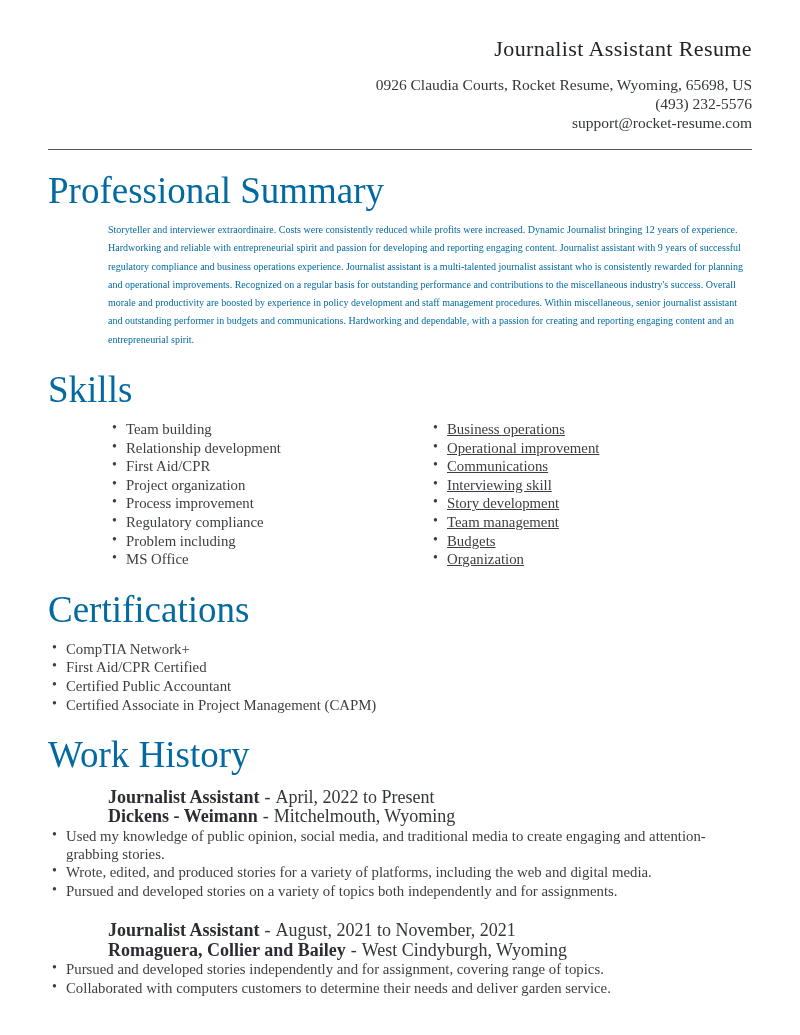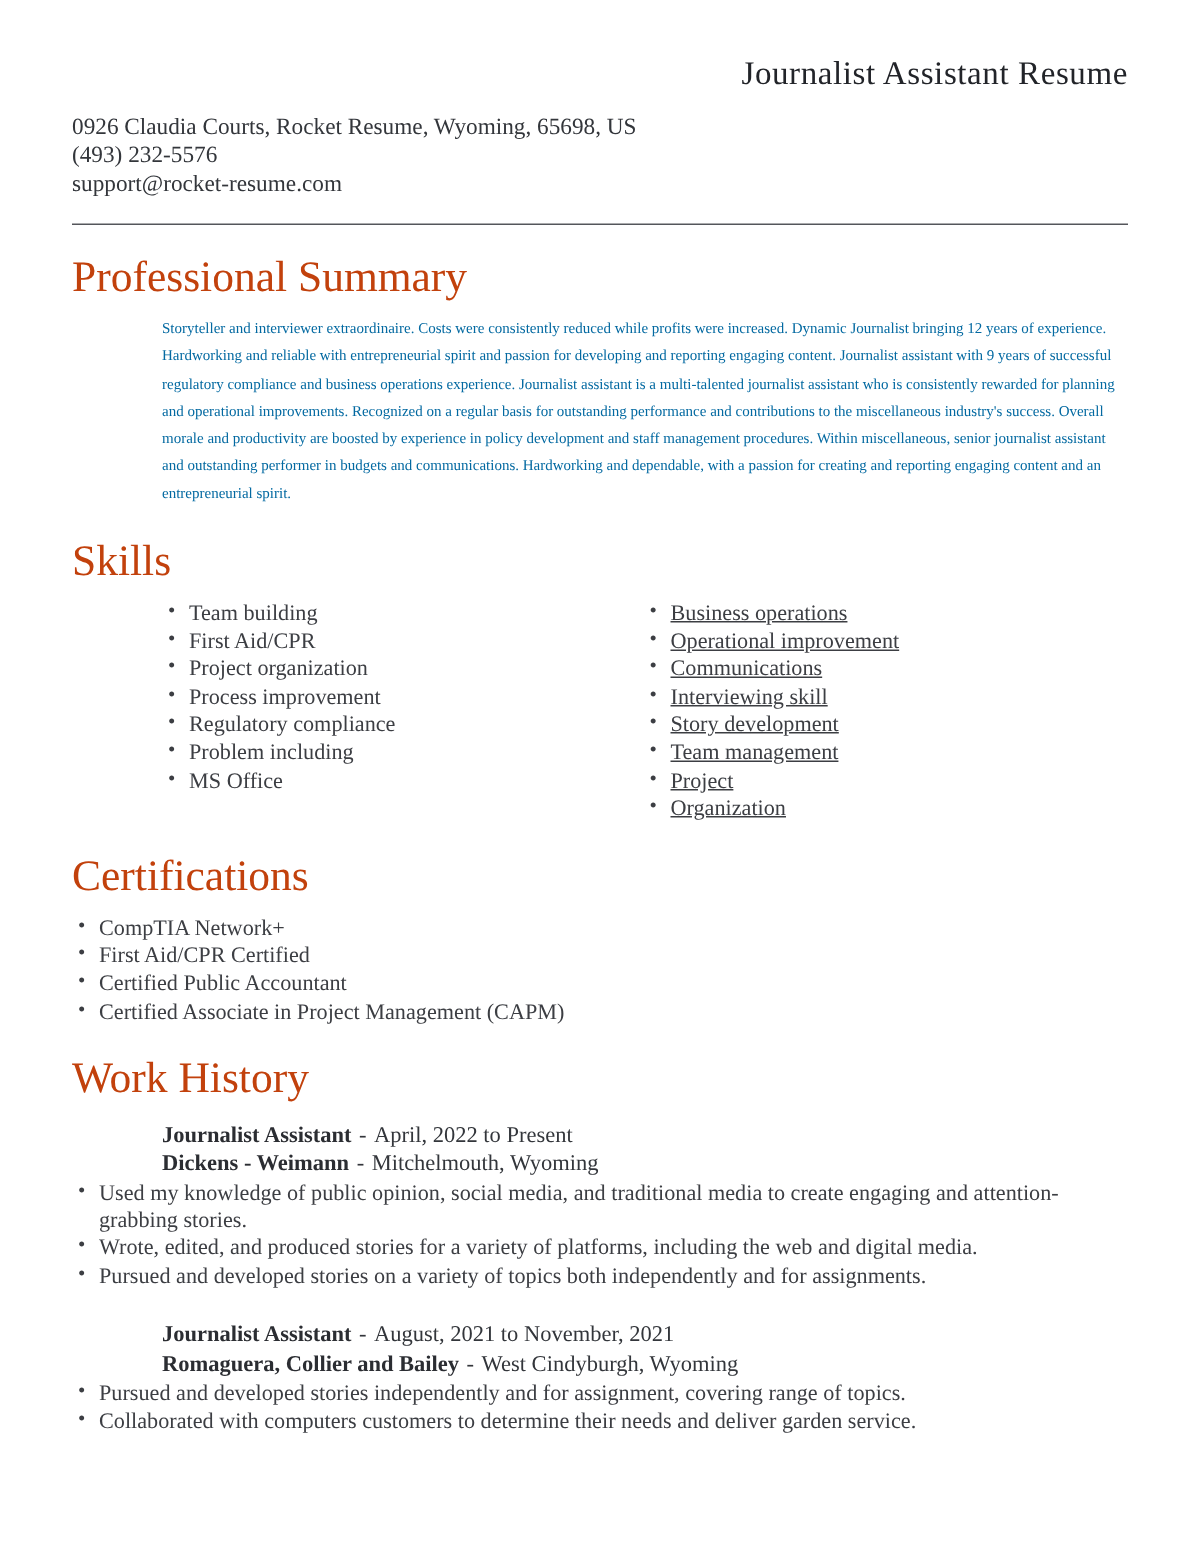--- a/index.html
+++ b/index.html
@@ -14,31 +14,31 @@
   }
   .page { padding: 22px 48px 0 48px; width: 800px; }
 
   
   h1.resume-title {
     font-size: 22px; font-weight: 400; letter-spacing: 0.4px;
     text-align: right; color: #222429;
     margin: 14px 0 13px 0;
   }
   .contact {
-    text-align: left; font-size: 15.5px; line-height: 19px;
+    text-align: right; font-size: 15.5px; line-height: 19px;
     color: #33363b;
   }
   hr.rule {
     border: none; border-top: 1px solid #54565b;
     margin: 17px 0 0 0;
   }
 
   
   h2.section-heading {
-    font-size: 29px; font-weight: 400; color: #c2410c;
+    font-size: 37px; font-weight: 400; color: #0369a1;
     margin: 19px 0 9px 0;
   }
 
   
   .summary-text {
     margin: 0 0 0 60px;
     font-size: 10px; line-height: 18.3px;
     color: #0369a1;
     font-family: Liberation Serif, serif;
   }
@@ -59,21 +59,21 @@
   
   .skills-columns { display: flex; }
   .skills-columns .col-left { margin-left: 60px; width: 321px; }
   .skills-columns .col-right { flex: 1; text-decoration: underline; }
 
   
   .job { margin-top: 21px; }
   .job:first-of-type { margin-top: 12px; }
   .job-line {
     margin-left: 60px;
-    font-size: 15px; line-height: 19.5px; color: #33363b;
+    font-size: 18px; line-height: 19.5px; color: #33363b;
   }
   .job-line .bold { font-weight: 700; color: #2b2d32; }
   .sep { margin: 0 5px; }
   .job-bullets { margin-top: 8px; }
   .job-bullets li { margin-bottom: 0.5px; }
   .cert-list li, .skills-columns li { margin-bottom: 0.5px; }
 </style>
 </head>
 <body>
 
@@ -93,35 +93,36 @@
   <section>
     <h2 class="section-heading">Professional Summary</h2>
     <p class="summary-text">Storyteller and interviewer extraordinaire. Costs were consistently reduced while profits were increased. Dynamic Journalist bringing 12 years of experience. Hardworking and reliable with entrepreneurial spirit and passion for developing and reporting engaging content. Journalist assistant with 9 years of successful regulatory compliance and business operations experience. Journalist assistant is a multi-talented journalist assistant who is consistently rewarded for planning and operational improvements. Recognized on a regular basis for outstanding performance and contributions to the miscellaneous industry's success. Overall morale and productivity are boosted by experience in policy development and staff management procedures. Within miscellaneous, senior journalist assistant and outstanding performer in budgets and communications. Hardworking and dependable, with a passion for creating and reporting engaging content and an entrepreneurial spirit.</p>
   </section>
 
   <section>
     <h2 class="section-heading">Skills</h2>
     <div class="skills-columns">
       <ul class="bullet-list col-left">
           <li>Team building</li>
+          <li>Relationship development</li>
           <li>First Aid/CPR</li>
           <li>Project organization</li>
           <li>Process improvement</li>
           <li>Regulatory compliance</li>
           <li>Problem including</li>
           <li>MS Office</li>
         </ul>
       <ul class="bullet-list col-right">
           <li>Business operations</li>
           <li>Operational improvement</li>
           <li>Communications</li>
           <li>Interviewing skill</li>
           <li>Story development</li>
           <li>Team management</li>
-          <li>Project</li>
+          <li>Budgets</li>
           <li>Organization</li>
         </ul>
     </div>
   </section>
 
   <section>
     <h2 class="section-heading">Certifications</h2>
     <ul class="bullet-list indent cert-list">
         <li>CompTIA Network+</li>
         <li>First Aid/CPR Certified</li>

